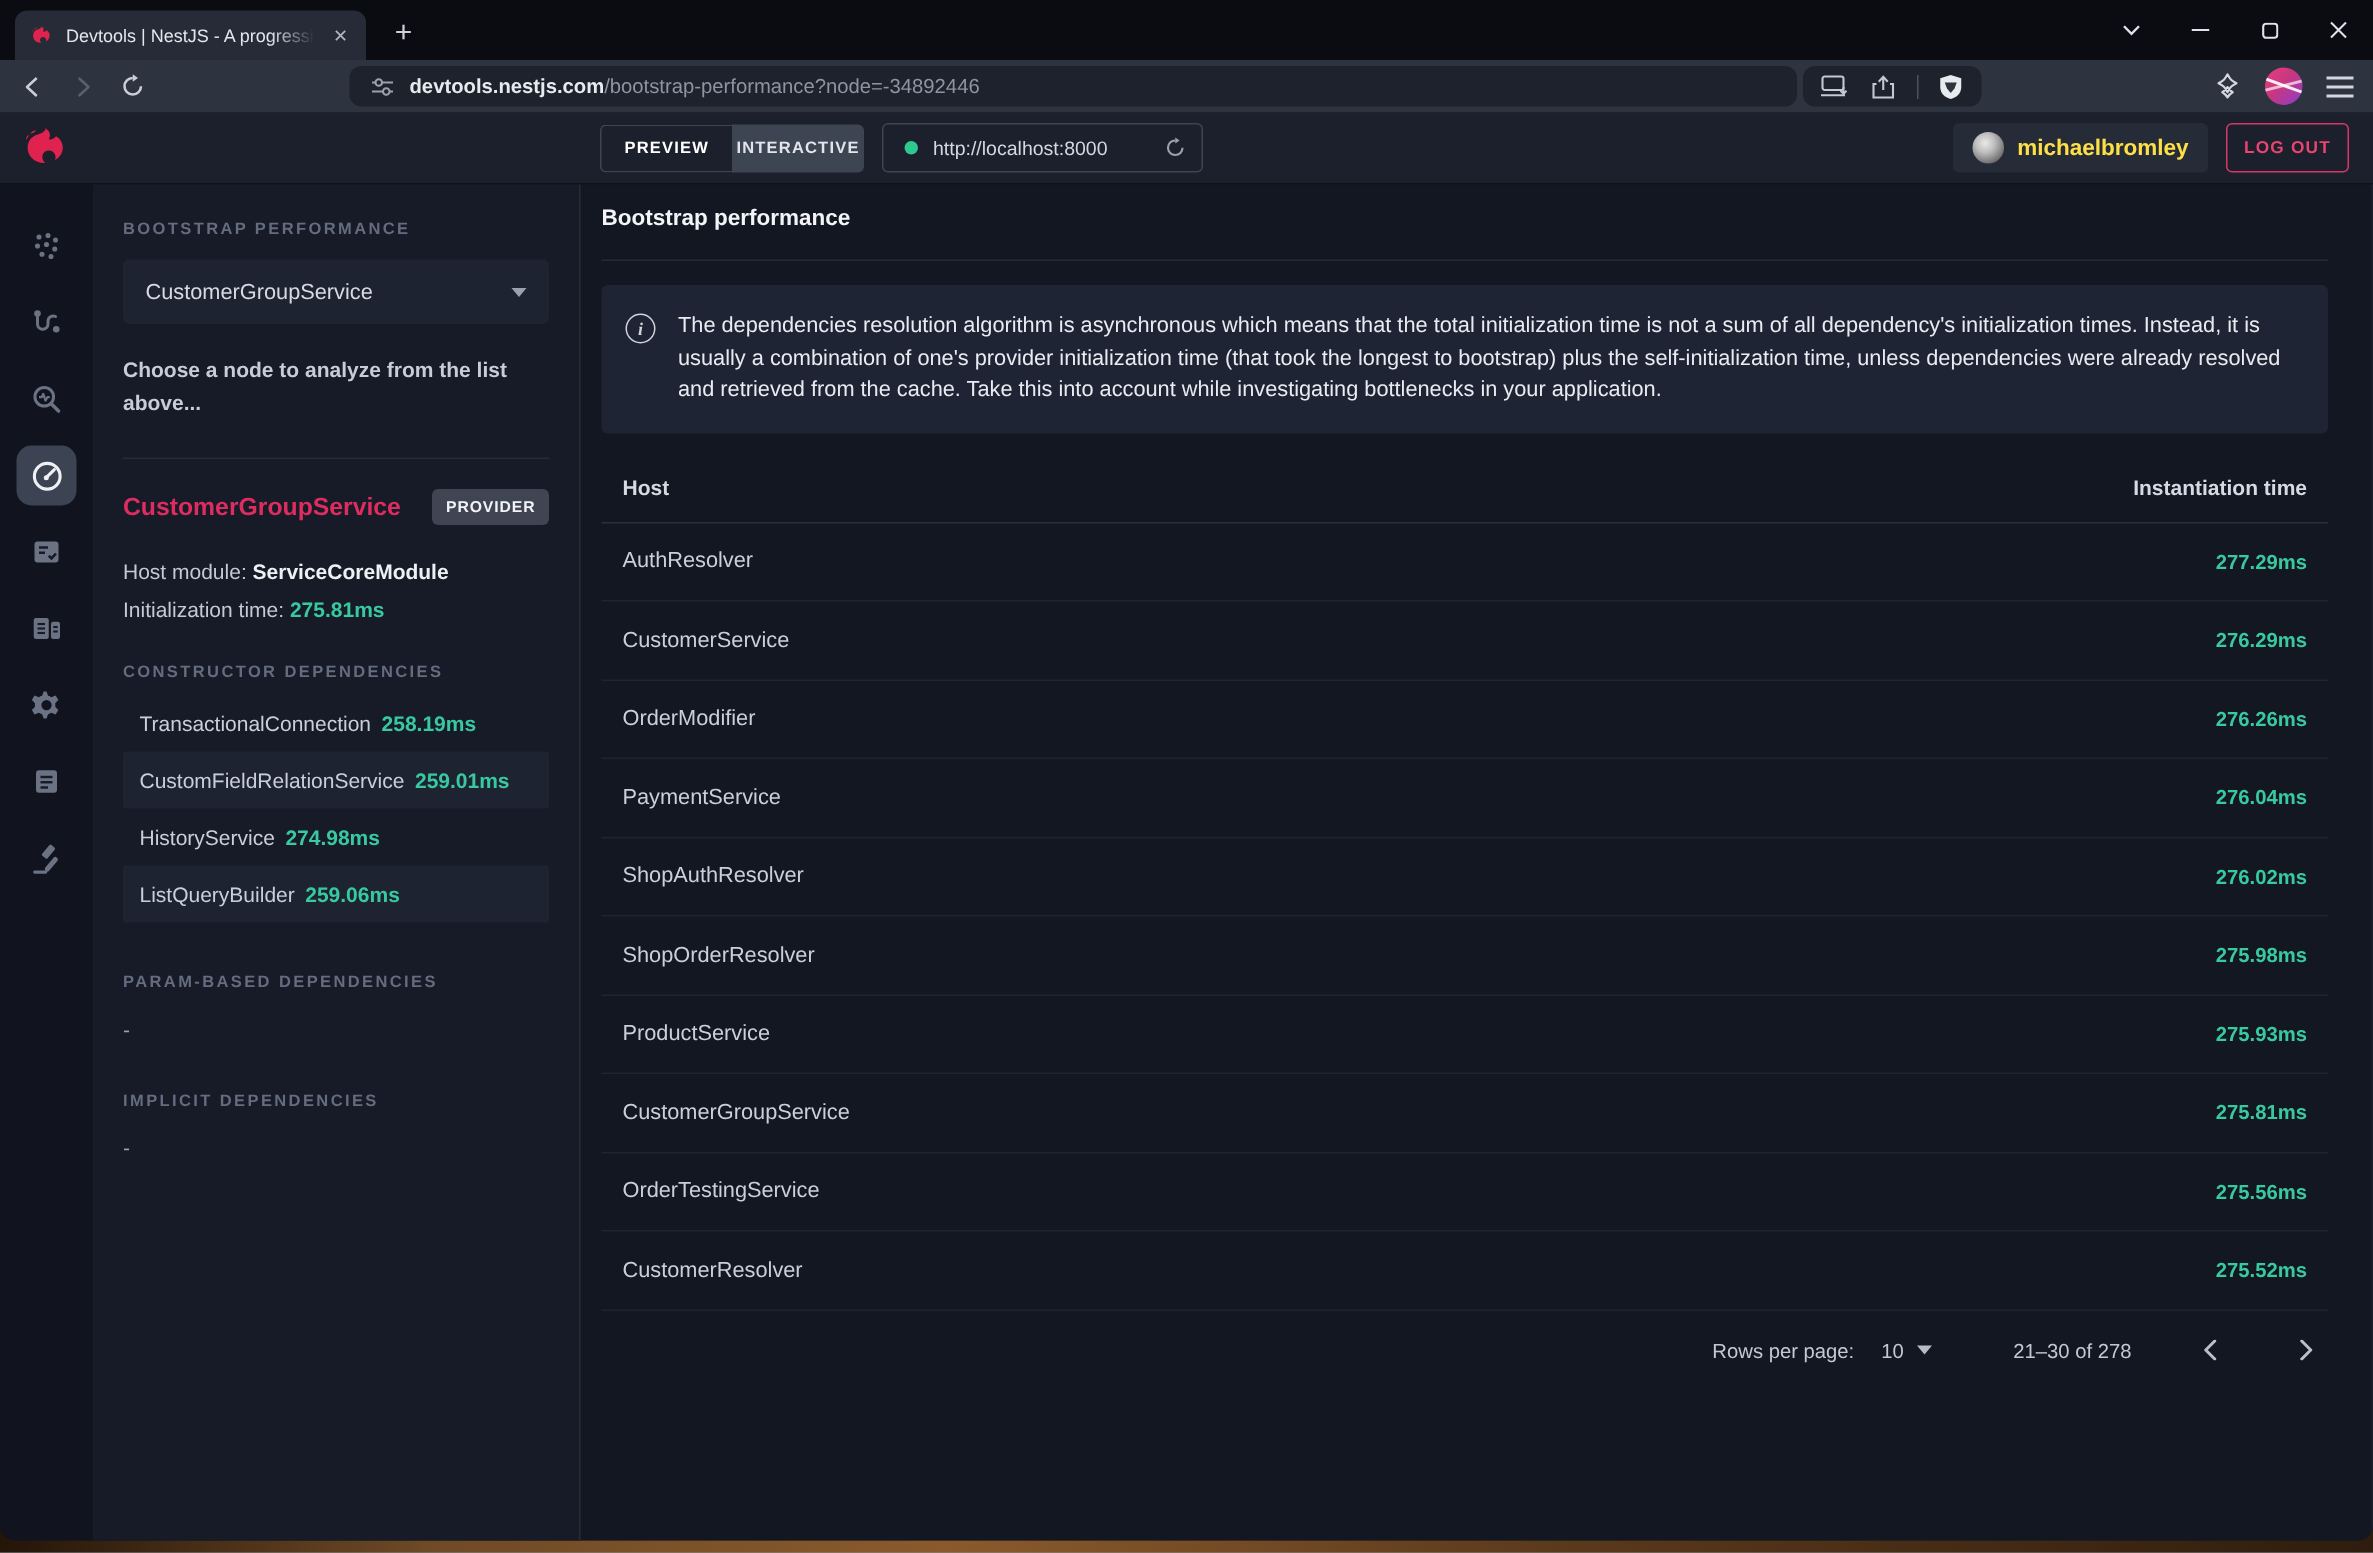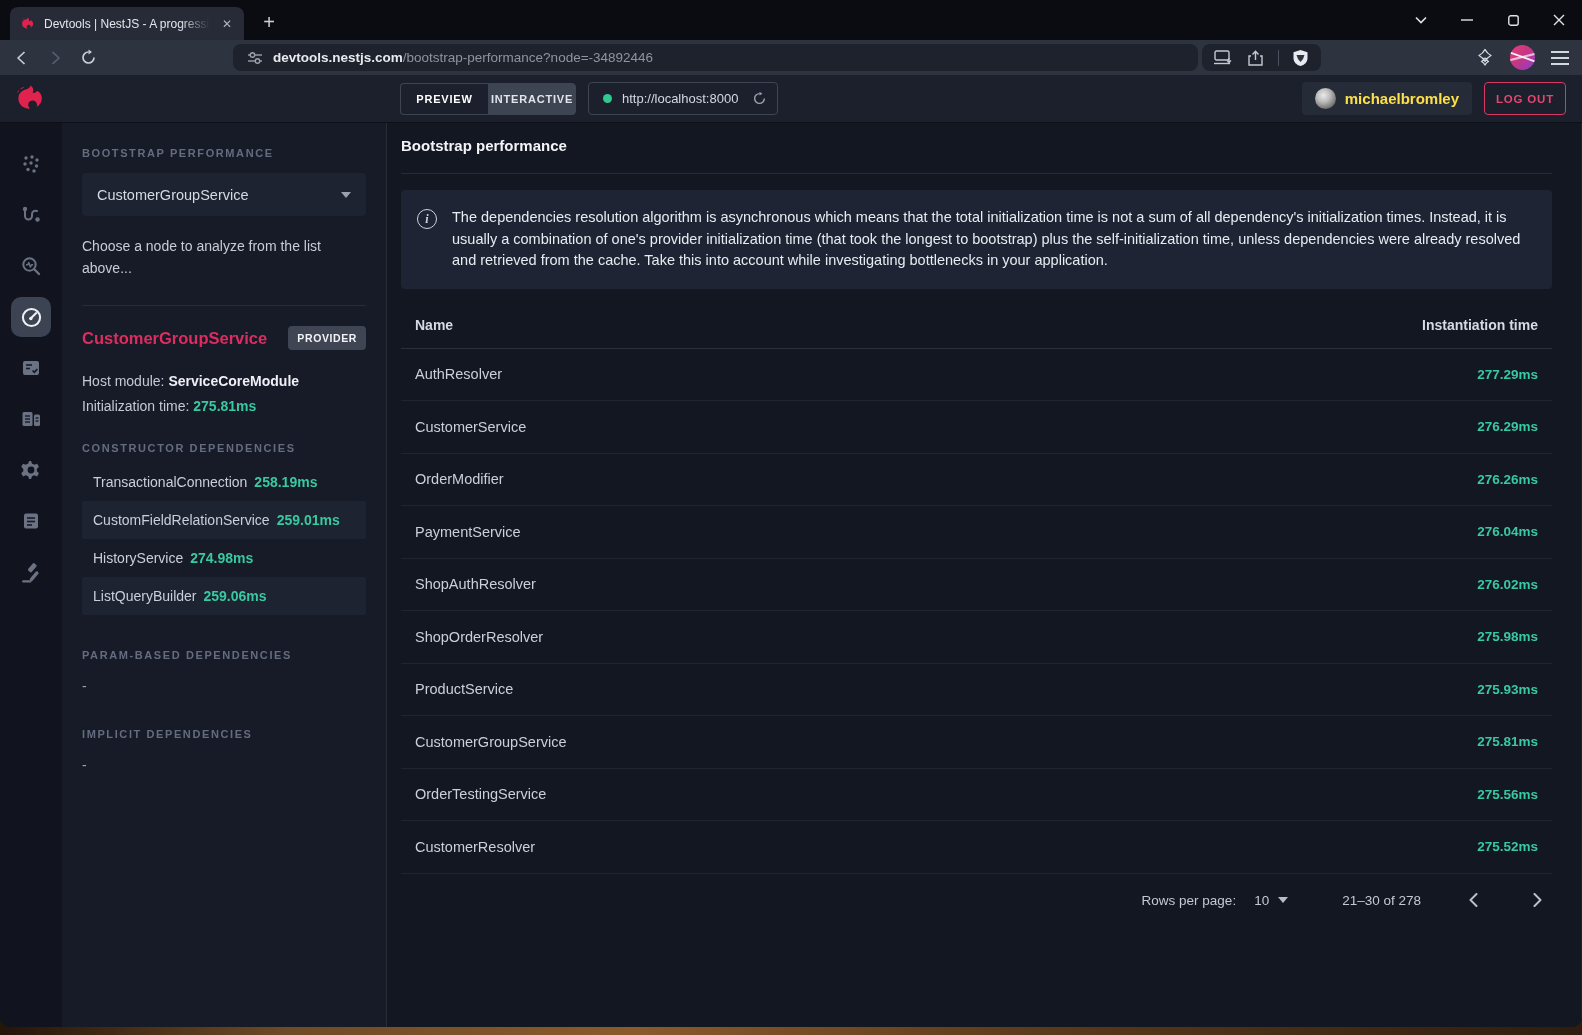--- a/index.html
+++ b/index.html
@@ -43,42 +43,42 @@
   .profile-avatar::before { transform:rotate(20deg); }
   .profile-avatar::after { transform:rotate(-14deg); background:rgba(255,255,255,.65); }
   
   .app-header { height:48px; background:#1b202c; display:flex; align-items:center; flex:none; border-bottom:1px solid #0e1018; }
   .logo-cell { width:62px; display:flex; align-items:center; justify-content:center; flex:none; }
   .segmented { margin-left:338px; display:flex; height:32px; }
   .seg-btn { width:88px; display:flex; align-items:center; justify-content:center;
     font-size:11px; font-weight:700; letter-spacing:.8px; color:#ffffff; border:1px solid #3d4452; }
   .seg-btn.first { border-radius:4px 0 0 4px; border-right:none; background:transparent; }
   .seg-btn.selected { border-radius:0 4px 4px 0; background:#3d4452; color:#e2e5ec; }
-  .target-box { margin-left:12px; width:190px; height:33px; border:1px solid #3d4452; border-radius:4px;
+  .target-box { margin-left:12px; width:214px; height:33px; border:1px solid #3d4452; border-radius:4px;
     display:flex; align-items:center; padding:0 10px 0 14px; gap:10px; }
   .green-dot { width:9px; height:9px; border-radius:50%; background:#2ec98f; flex:none; }
   .target-url { font-size:13px; color:#d3d8e1; flex:1; white-space:nowrap; }
   .user-chip { margin-left:auto; height:33px; background:#262b38; border-radius:4px; display:flex; align-items:center; padding:0 13px; gap:9px; }
   .user-avatar { width:21px; height:21px; border-radius:50%;
     background:radial-gradient(circle at 40% 35%, #e9e9e9 0%, #bdbdbd 35%, #6d6d6d 75%, #3c3c3c 100%); }
   .user-name { font-size:15px; color:#fde047;font-weight:bold; }
   .logout-btn { margin:0 16px 0 12px; height:33px; width:82px; border:1px solid #d93862; border-radius:4px;
     display:flex; align-items:center; justify-content:center; font-size:11.5px; font-weight:700; letter-spacing:.8px; color:#e8446f; background:transparent; }
   
   .app-body { flex:1; display:flex; min-height:0; background:#131722; }
   .rail { width:62px; background:#11141f; flex:none; display:flex; flex-direction:column; align-items:center; padding-top:21px; gap:11px; }
   .rail-item { width:40px; height:40px; border-radius:10px; display:flex; align-items:center; justify-content:center; color:#6a7283; }
   .rail-item.active { background:#3c4352; color:#eef0f4; }
   
   .panel { width:325px; flex:none; background:#171b27; border-right:1px solid #262b37; padding:24px 20px 0 20px; overflow:hidden; }
   .section-label { font-size:11px; font-weight:700; letter-spacing:1.6px; color:#646c7f; }
   .node-select { margin-top:14px; height:43px; background:#1d2330; border-radius:4px; display:flex; align-items:center; padding:0 15px; }
   .node-select-value { font-size:14.5px; color:#d5dae3; flex:1; }
   .caret-down { width:0; height:0; border-left:5px solid transparent; border-right:5px solid transparent; border-top:6px solid #9aa1b0; }
-  .hint { margin-top:20px; font-size:14px; line-height:21.5px; color:#c6ccd8; }
+  .hint { margin-top:20px; font-size:14px; line-height:21.5px; color:#c6ccd8;font-weight:bold; }
   .panel-divider { margin:26px 0 20px 0; border-top:1px solid #262b37; }
   .node-header { display:flex; align-items:center; justify-content:space-between; }
   .node-name { font-size:16.5px; font-weight:700; color:#dd2c5f; }
   .badge { background:#3f4553; border-radius:4px; padding:6px 9px; font-size:10.5px; font-weight:700; letter-spacing:.6px; color:#f2f3f6; }
   .kv-lines { margin-top:19px; font-size:14px; color:#c3c9d5; line-height:24.5px; }
   .kv-strong { font-weight:700; color:#eef0f4;text-align:center; }
   .kv-time { font-weight:700; color:#38c9a1; }
   .deps-label { margin-top:24px; }
   .dep-list { margin-top:9px; }
   .dep-row { height:38px; display:flex; align-items:center; gap:7px; padding:0 11px; border-radius:2px; font-size:14px; }
@@ -353,21 +353,21 @@
     </aside>
 
     <main class="content">
       <h1 class="page-title">Bootstrap performance</h1>
       <div class="info-box">
         <span class="info-icon">i</span>
         <p class="info-text">The dependencies resolution algorithm is asynchronous which means that the total initialization time is not a sum of all dependency's initialization times. Instead, it is usually a combination of one's provider initialization time (that took the longest to bootstrap) plus the self-initialization time, unless dependencies were already resolved and retrieved from the cache. Take this into account while investigating bottlenecks in your application.</p>
       </div>
       <div class="perf-table">
         <div class="t-head">
-          <span>Name</span>
+          <span>Host</span>
           <span>Instantiation time</span>
         </div>
         <div>
 
             <div class="t-row">
               <span class="t-name">AuthResolver</span>
               <span class="t-time">277.29ms</span>
             </div>
 
             <div class="t-row">

